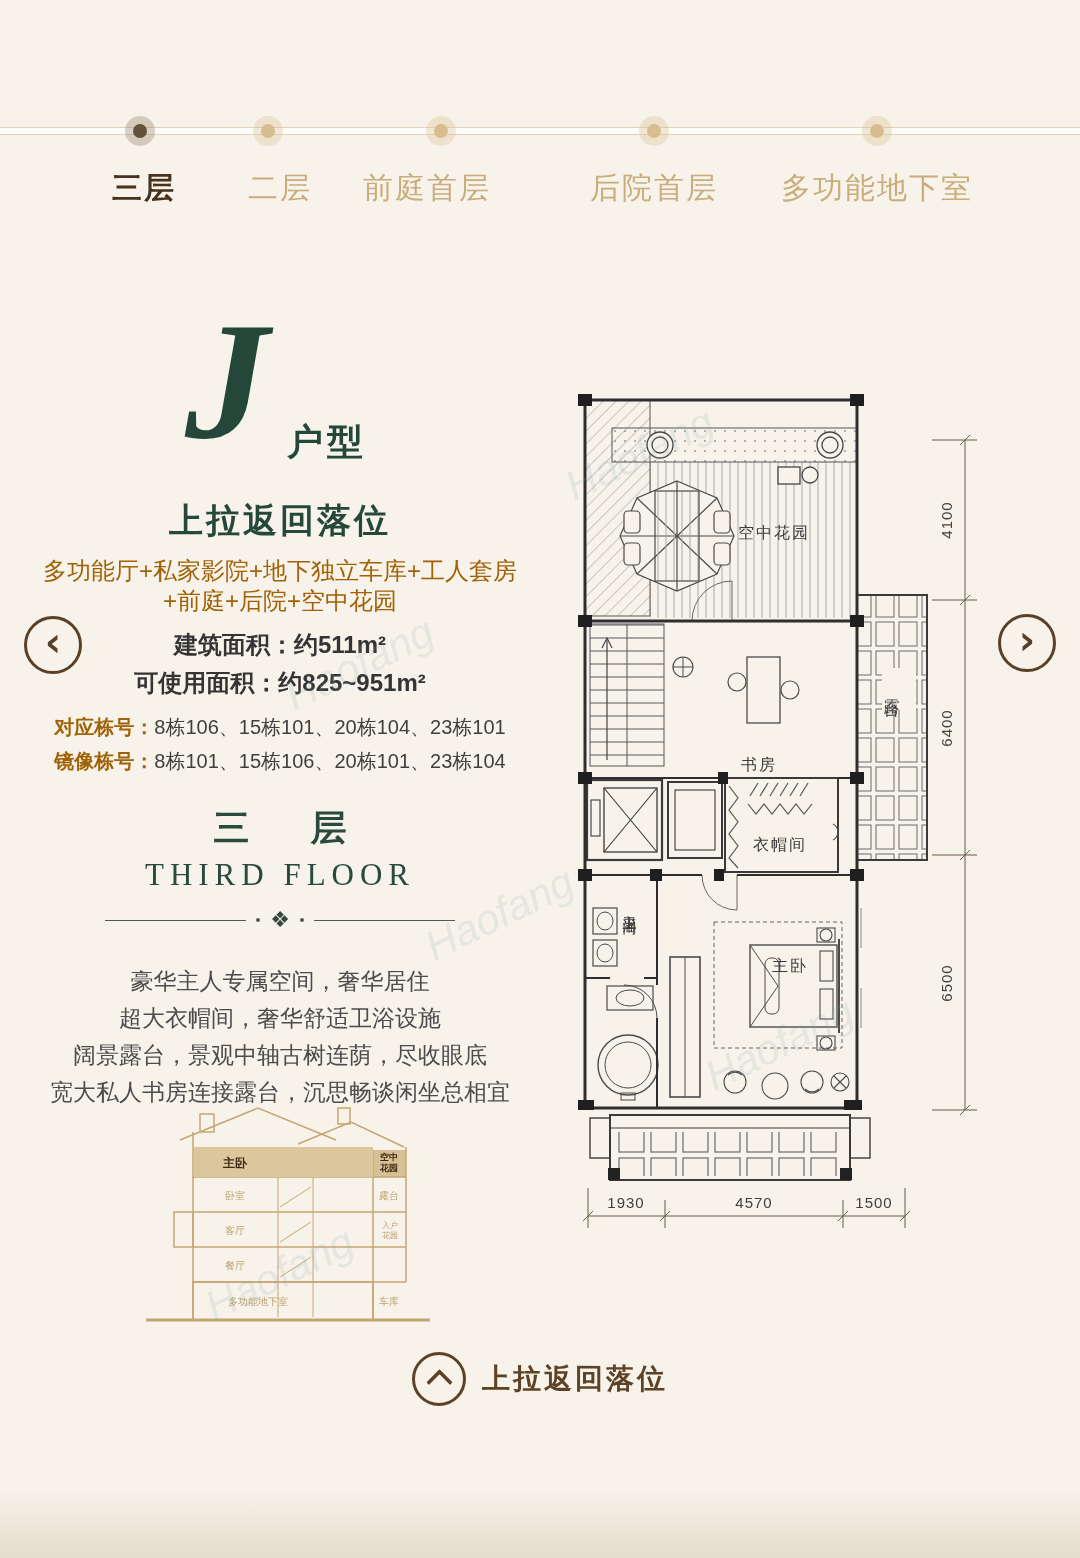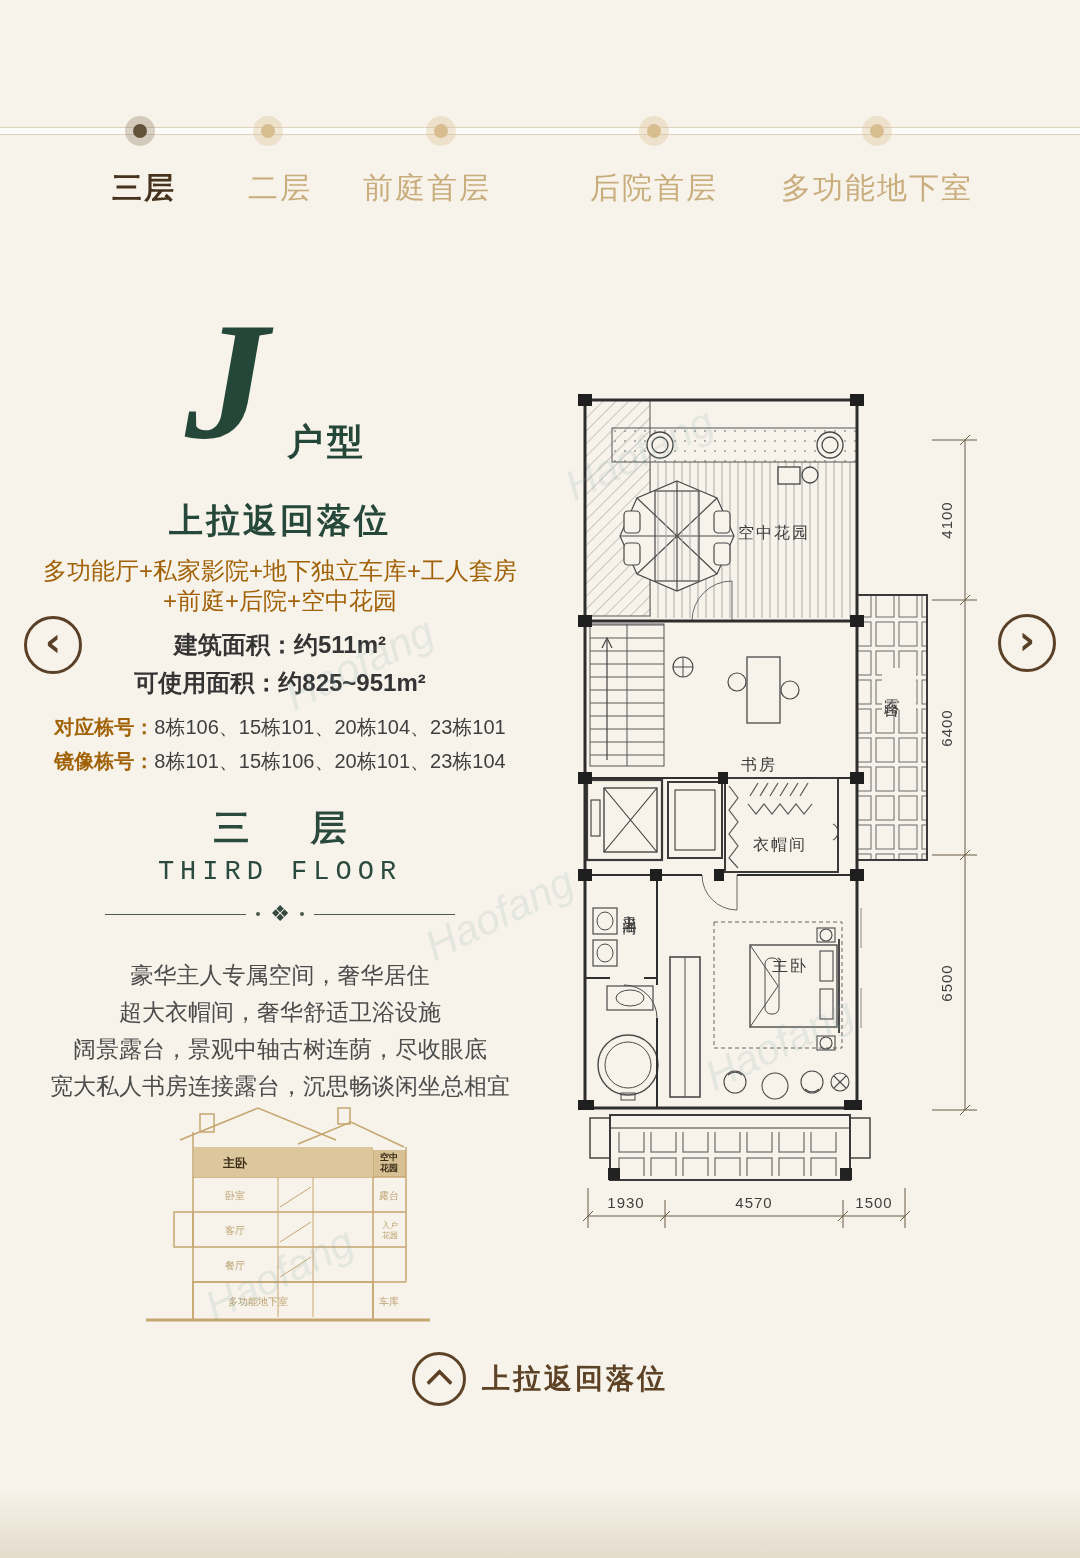--- a/index.html
+++ b/index.html
@@ -36,21 +36,21 @@
             font-size:168px;color:#24473a;line-height:1;position:absolute;left:150px;top:-14px}
   .monogram-suffix{position:absolute;left:252px;top:108px;font-size:36px;font-weight:700;color:#24473a;letter-spacing:4px}
   .headline{margin-top:18px;font-size:34px;font-weight:700;color:#25483b;letter-spacing:3px}
   .features{margin-top:12px;font-size:24px;color:#a16207;line-height:30px}
   .area-line{font-size:24px;font-weight:700;color:#343434;line-height:38px}
   .area-block{margin-top:10px}
   .bldg-line{font-size:20px;color:#3f3f3f;line-height:34px;white-space:nowrap}
   .bldg-line b{color:#a16207}
   .floor-cn{margin-top:26px;font-family:"Liberation Serif","DejaVu Serif",serif;font-size:36px;
             font-weight:700;color:#2a4a3d;letter-spacing:26px;text-indent:26px}
-  .floor-en{margin-top:4px;font-family:Liberation Mono, monospace;font-size:27px;
+  .floor-en{margin-top:4px;font-family:Liberation Serif, serif;font-size:31px;
             color:#2a4a3d;letter-spacing:6px}
   .divider{margin:16px auto 0;width:350px;display:flex;align-items:center;gap:10px}
   .divider .line{flex:1;height:1px;background:#4c5a51}
   .divider .dot{width:4px;height:4px;background:#4c5a51;border-radius:50%}
   .divider .orn{color:#34493f;font-size:22px;line-height:1;font-family:"DejaVu Sans",sans-serif}
   .desc{margin-top:32px;font-size:23px;color:#4c4c4c;line-height:37px;white-space:nowrap}
 
   
   #sectionSvg{position:absolute;left:138px;top:1092px}
 

